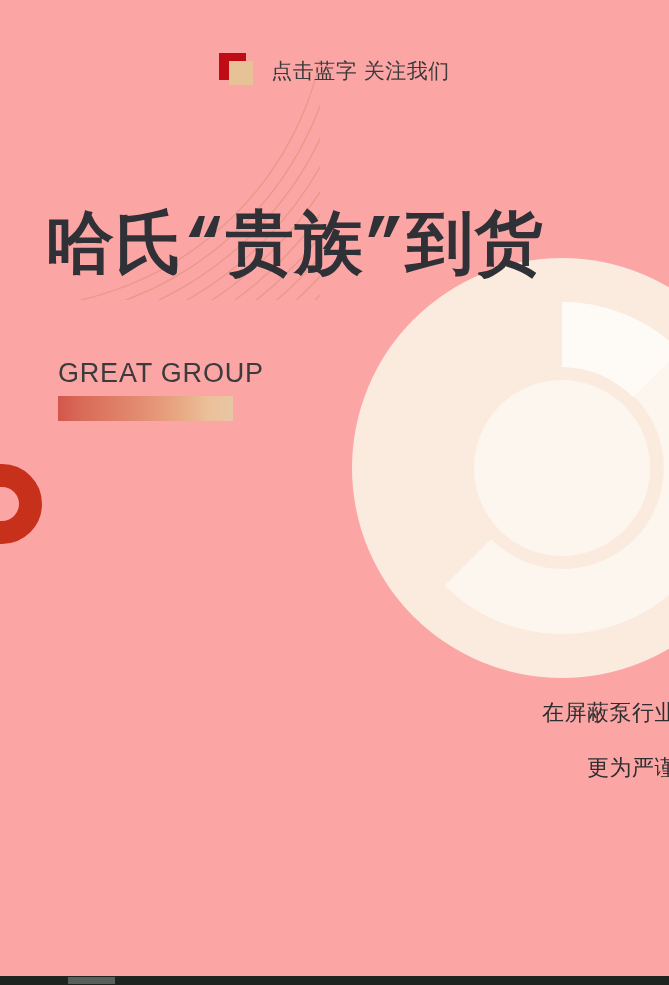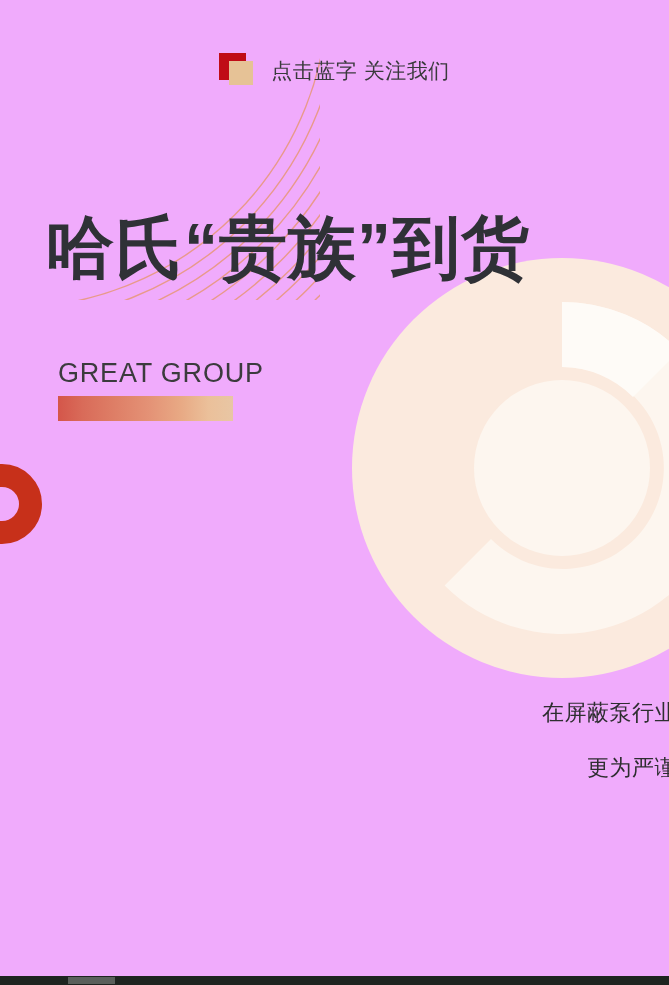--- a/index.html
+++ b/index.html
@@ -9,21 +9,21 @@
   }
   body {
     font-family: "Liberation Sans", "DejaVu Sans", sans-serif;
   }
 
   #page {
     position: relative;
     width: 669px;
     height: 985px;
     overflow: hidden;
-    background: #f0abfc;
+    background: #fca5a5;
   }
 
   
   .bg-layer {
     position: absolute;
     pointer-events: none;
   }
 
   
   #watermark {
@@ -98,21 +98,21 @@
   #main-title {
     position: absolute;
     left: 46px;
     top: 212px;
     font-size: 68px;
     font-weight: bold;
     color: #2f3136;
     letter-spacing: 1px;
     line-height: 1.05;
     white-space: nowrap;
-    font-family: Liberation Sans, sans-serif;
+    font-family: Liberation Mono, monospace;
   }
 
   
   #subtitle-block {
     position: absolute;
     left: 58px;
     top: 344px;
     width: 260px;
     margin-top: 16px;
   }

